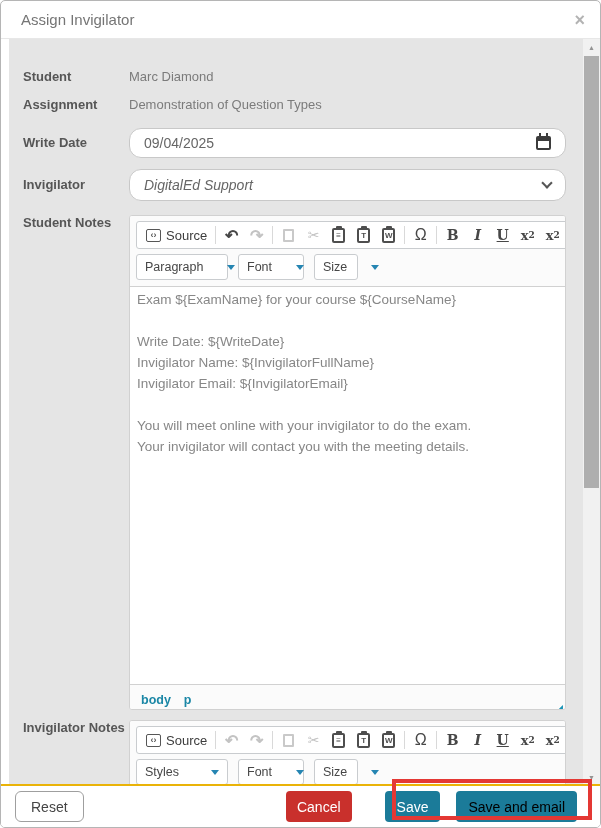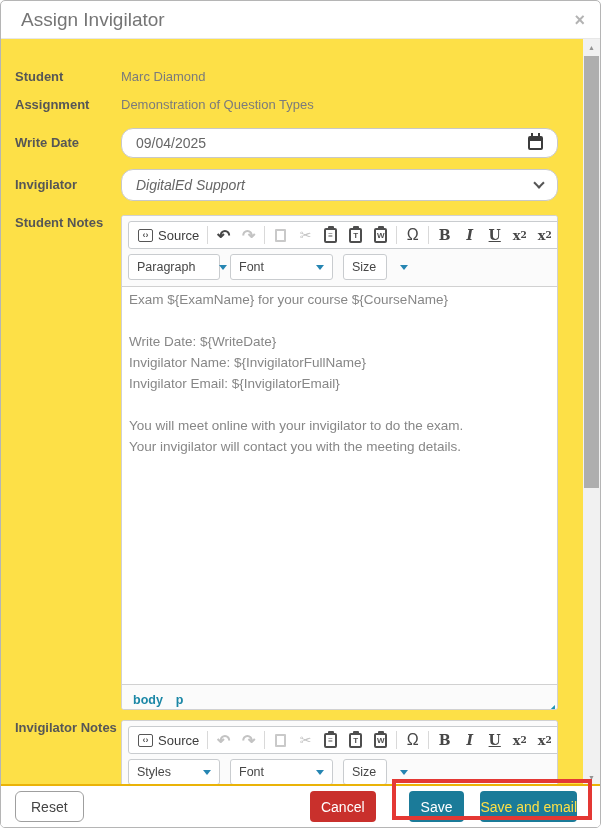--- a/index.html
+++ b/index.html
@@ -5,25 +5,25 @@
   html,body{margin:0;padding:0;width:601px;height:828px;overflow:hidden;background:#fff;
     font-family:"Liberation Sans",sans-serif;}
   *{box-sizing:border-box;}
 
   .modal{position:relative;width:601px;height:828px;border:1px solid #b5b5b5;border-radius:5px;
     background:#fff;overflow:hidden;}
 
   
   .hdr{position:absolute;top:0;left:0;right:0;height:38px;border-bottom:1px solid #e7e7e7;
     display:flex;align-items:center;padding:0 15px 0 20px;}
-  .hdr-title{font-size:19px;color:#757575;flex:1;}
+  .hdr-title{font-size:15px;color:#757575;flex:1;}
   .hdr-close{font-size:18px;font-weight:bold;color:#b3b3b3;cursor:pointer;line-height:1;}
 
   
-  .bdy{position:absolute;top:38px;left:0;right:0;height:747px;overflow:hidden;background:#fde047;}
+  .bdy{position:absolute;top:38px;left:8px;right:0;height:747px;overflow:hidden;background:#e5e5e5;}
   .frow{display:flex;margin:0 31px 0 14px;}
   .flabel{width:106px;flex:none;font-size:13px;font-weight:bold;color:#565656;}
   .fval{font-size:13px;color:#7b7b7b;}
   #row-student{margin-top:30px;}
   #row-assignment{margin-top:13px;}
   #row-date{margin-top:16px;align-items:center;}
   #row-invig{margin-top:11px;align-items:center;}
   #row-snotes{margin-top:14px;}
   #row-inotes{margin-top:10px;}
   #row-date .flabel,#row-invig .flabel{line-height:30px;}
@@ -66,21 +66,21 @@
     display:flex;align-items:center;justify-content:center;font-size:8px;font-weight:bold;color:#4e4e4e;
     background:#fff;}
   .clip::before{content:'';position:absolute;top:-4px;left:50%;margin-left:-3px;width:6px;height:3px;
     background:#4e4e4e;border-radius:1px;}
   .serif{font-family:"DejaVu Serif",serif;}
   .b{font-weight:bold;} .i{font-style:italic;font-weight:bold;} .u{text-decoration:underline;font-weight:bold;}
   .subsup{font-size:13px;font-weight:bold;}
   .subsup sub,.subsup sup{font-size:9px;}
   .dd{height:26px;border:1px solid #c9cccf;border-radius:3px;background:#fff;display:flex;
     align-items:center;justify-content:space-between;padding:0 8px;font-size:12.5px;color:#474747;cursor:pointer;gap:24px;}
-  .dd-format{width:92px;} .dd-font{width:103px;align-items:center;} .dd-size{width:44px;}
+  .dd-format{width:92px;} .dd-font{width:66px;align-items:center;} .dd-size{width:44px;}
   .caret{width:0;height:0;border-left:4px solid transparent;border-right:4px solid transparent;
     border-top:5px solid #2585b2;}
   .content{height:397px;padding:2px 7px;overflow:hidden;}
   .content p{margin:0;min-height:21px;line-height:21px;font-size:13.5px;color:#878787;}
   .pathbar{position:relative;height:30px;border-top:1px solid #d1d1d1;background:#fbfbfb;
     display:flex;align-items:center;gap:13px;padding:0 11px;}
   .pathbar .pseg{font-size:12.5px;font-weight:bold;color:#1b87a6;cursor:pointer;}
   .resize{position:absolute;right:2px;bottom:0px;font-size:11px;color:#1794b6;line-height:1;cursor:se-resize;}
 
   
@@ -92,21 +92,21 @@
 
   
   .ftr{position:absolute;left:0;right:0;bottom:0;height:43px;border-top:2px solid #eab308;background:#fff;
     display:flex;align-items:center;padding:0 14px;}
   .spacer{flex:1;}
   .btn{height:31px;display:inline-flex;align-items:center;border-radius:4px;font-size:14px;
     cursor:pointer;border:none;font-family:"Liberation Sans",sans-serif;}
   .btn-reset{background:#fff;border:1px solid #9f9f9f;border-radius:6px;color:#454545;padding:0 15px;}
   .btn-cancel{background:#c9302c;color:#fff;padding:0 11px;margin-right:33px;}
   .btn-save{background:#1b7b99;color:#fff;padding:0 12px;margin-right:16px;}
-  .btn-save-email{background:#1b7b99;color:#fde047;padding:0 0;margin-right:9px;}
+  .btn-save-email{background:#1b7b99;color:#000000;padding:0 12px;margin-right:9px;}
 
   
   .annot{position:absolute;left:391px;top:778px;width:200px;height:41px;border:4px solid #e43834;
     z-index:50;pointer-events:none;}
 </style>
 </head>
 <body>
 
 <div class="modal">
 

